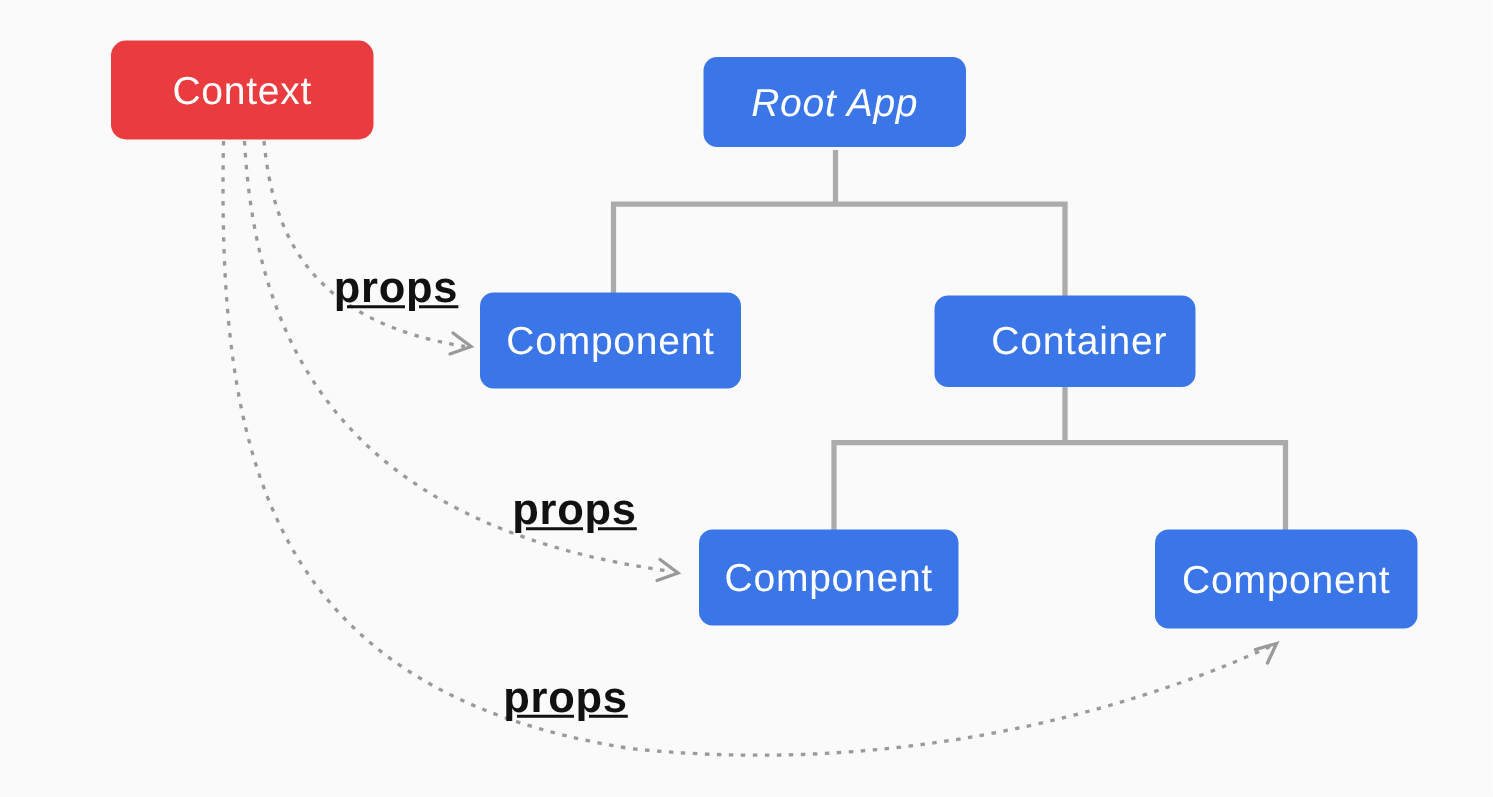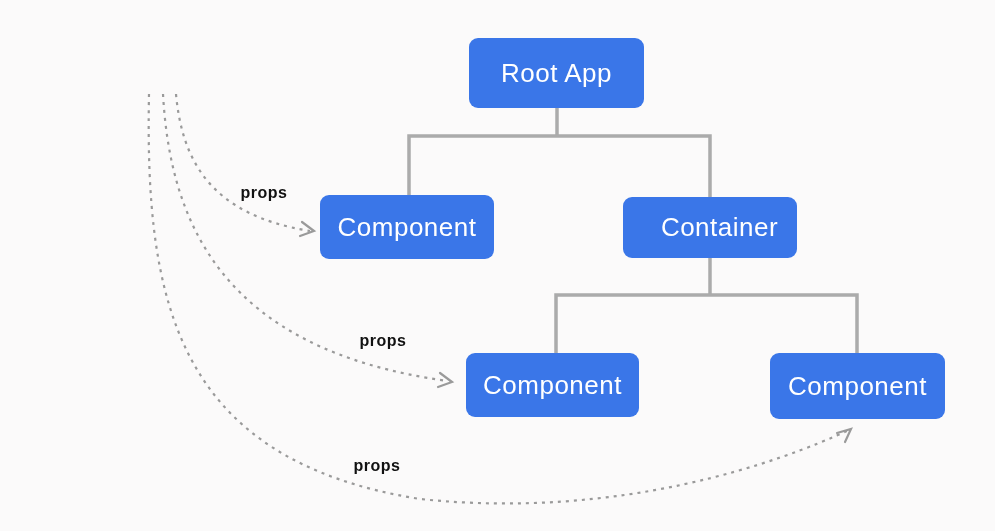--- a/index.html
+++ b/index.html
@@ -34,24 +34,25 @@
   .node-red {
     background: #EA3B3E;
   }
   .node-blue {
     background: #3A76E8;
   }
   .edge-label {
     position: absolute;
     transform: translate(-50%, -50%);
     color: #111111;
-    font-size: 16px;
+    font-size: 29px;
     font-weight: bold;
     letter-spacing: 0.5px;
     white-space: nowrap;
+    text-decoration: underline;
   }
 </style>
 </head>
 <body>
 
 <div class="canvas">
 
   <svg class="edges-svg" viewBox="0 0 995 531" xmlns="http://www.w3.org/2000/svg">
 
     <g fill="none" stroke="#ABABAB" stroke-width="3.5">
@@ -67,22 +68,25 @@
       <path d="M 149 94 C 145 300 175 460 420 499 C 620 520 780 462 849 430"></path>
     </g>
 
     <g fill="none" stroke="#9A9A9A" stroke-width="2.2" stroke-linecap="round">
       <path d="M 302 222 L 314 231 L 300 236"></path>
       <path d="M 440 373 L 452 382 L 438 387"></path>
       <path d="M 845 442 L 851 429 L 837 433"></path>
     </g>
   </svg>
 
+  <div class="node node-red" style="left:74px; top:27px; width:175px; height:66px; border-radius:10px;">
+    <span>Context</span>
+  </div>
 
-  <div class="node node-blue" style="left:469px; top:38px; width:175px; height:70px;">
+  <div class="node node-blue" style="left:469px; top:38px; width:175px; height:60px;font-style:italic;">
     <span>Root App</span>
   </div>
 
   <div class="node node-blue" style="left:320px; top:195px; width:174px; height:64px;">
     <span>Component</span>
   </div>
 
   <div class="node node-blue" style="left:623px; top:197px; width:174px; height:61px;padding-left:19px;">
     <span>Container</span>
   </div>

